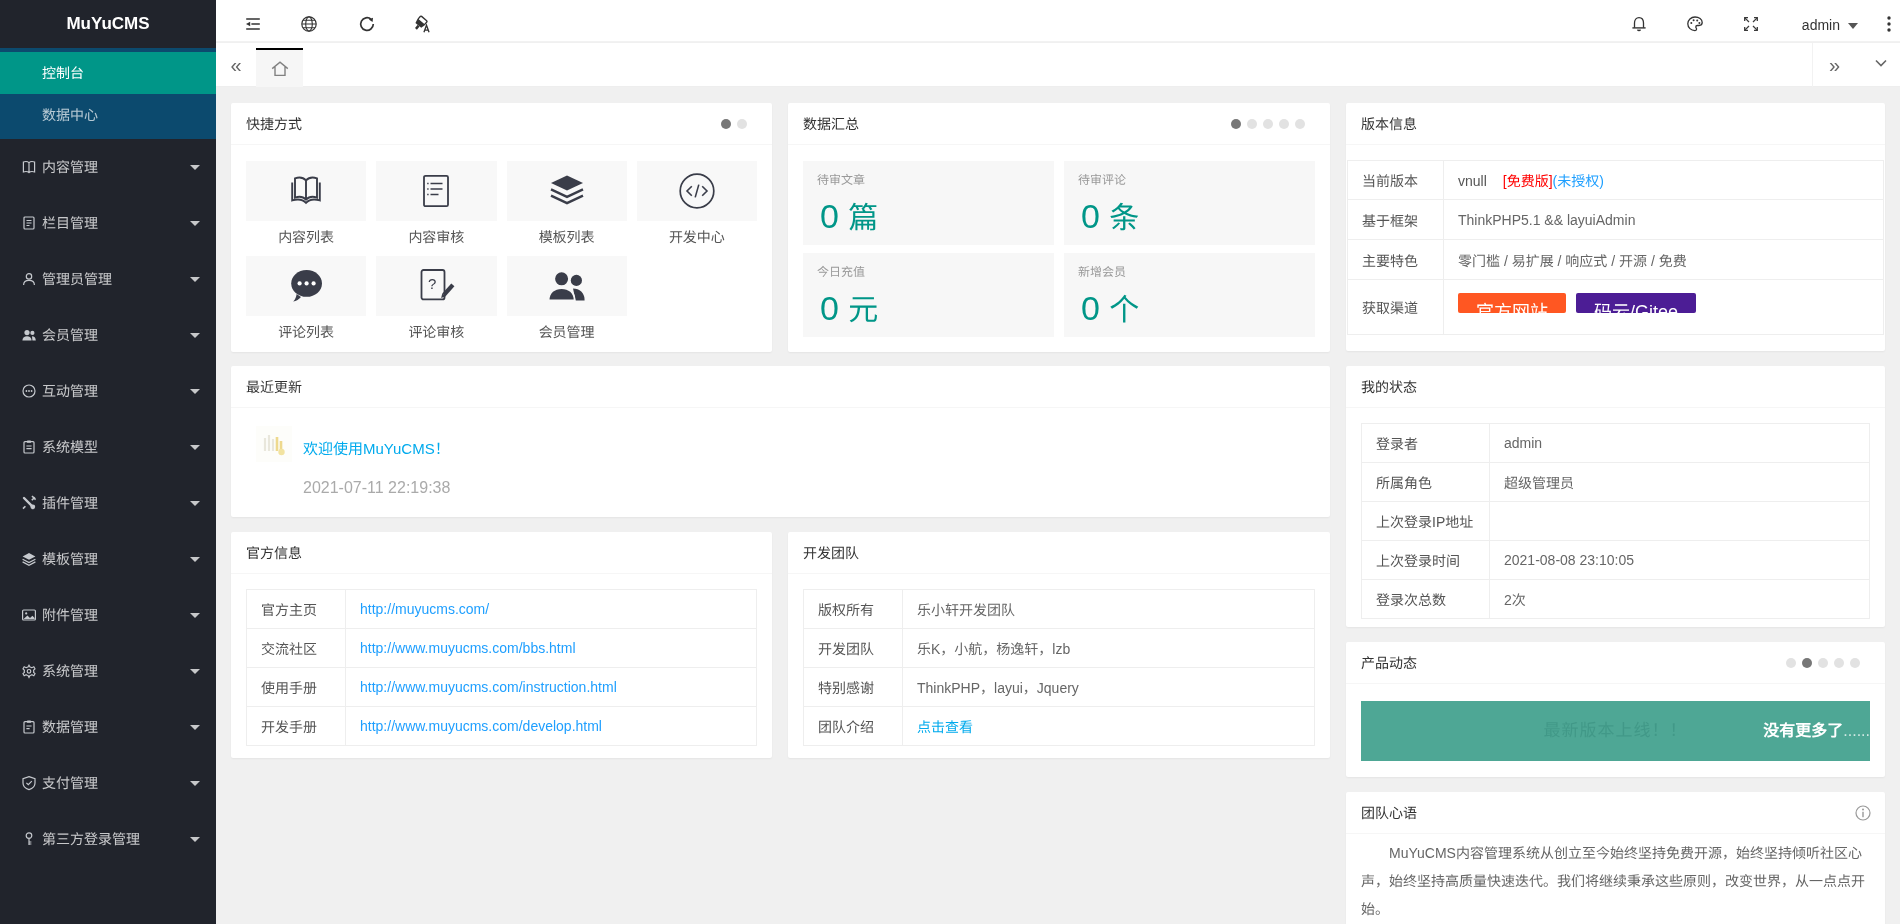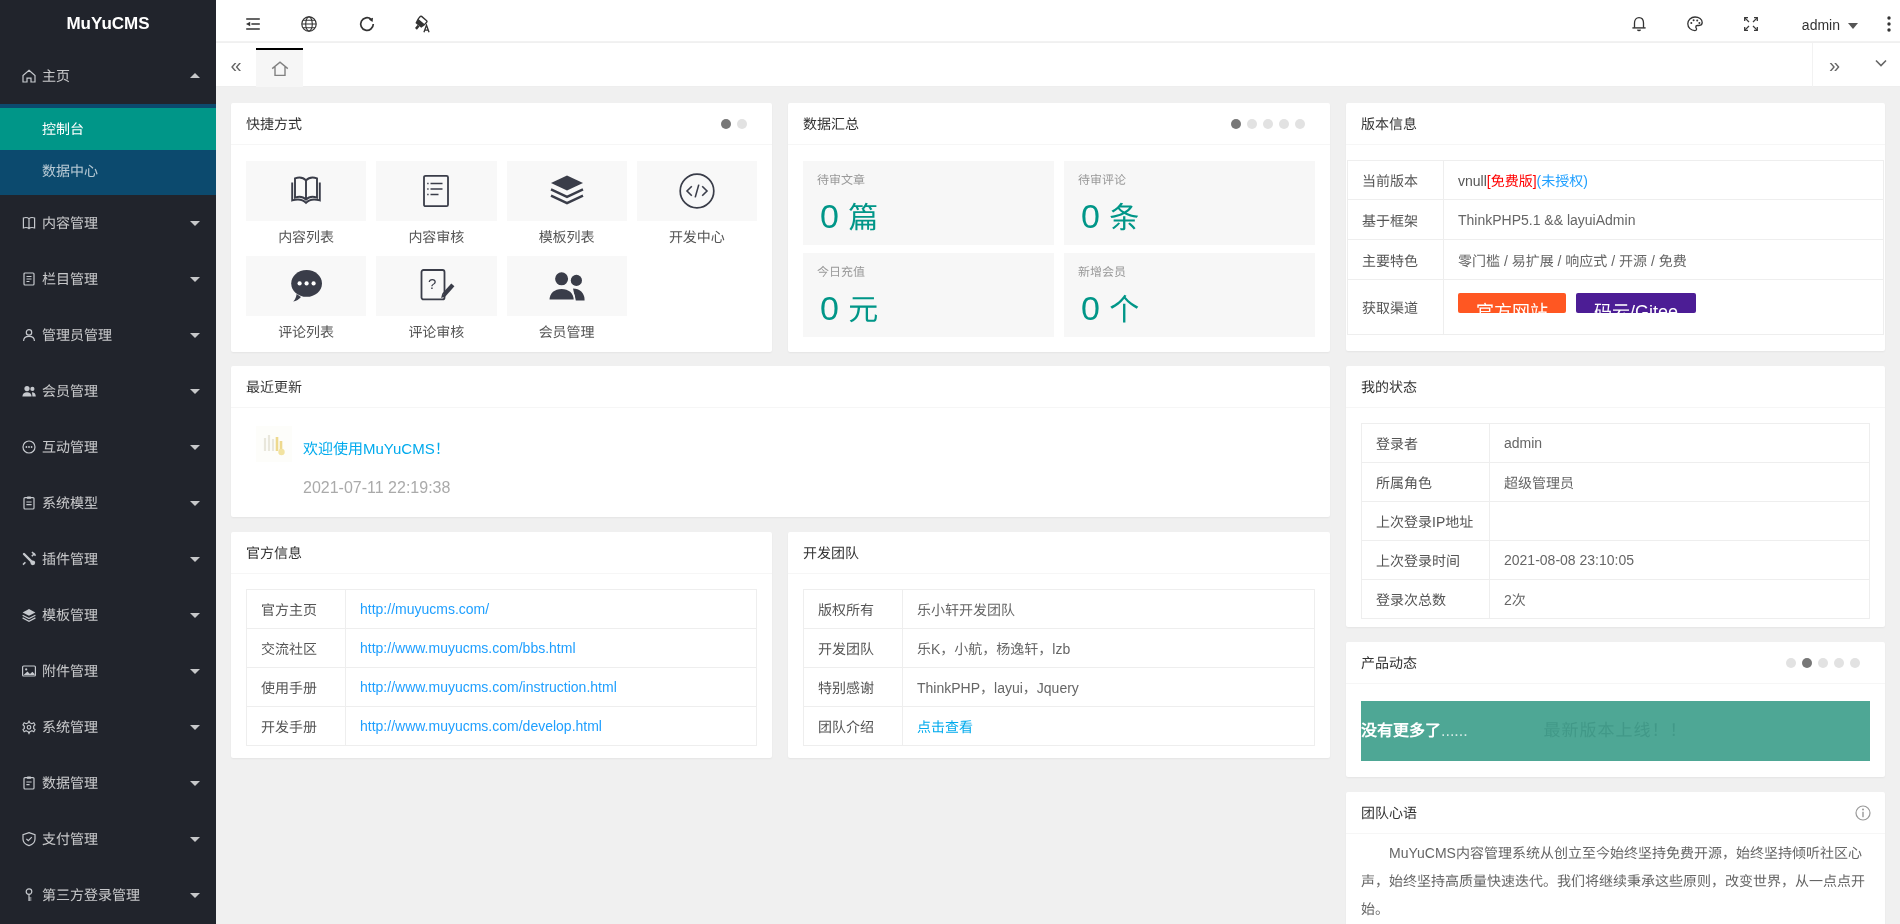--- a/index.html
+++ b/index.html
@@ -60,23 +60,20 @@
 .cblue{color:#01aaed}
 .btn{display:inline-block;height:20px;line-height:38px;padding:0 18px;color:#fff;font-size:18px;border-radius:2px;border:none;cursor:pointer}
 .btn.orange{background:#ff5722}
 .btn.teal{background:#4c1d95}
 </style>
 </head>
 <body>
 
 <div class="side">
   <div class="logo">MuYuCMS</div>
-  <div class="nav-item"><svg class="nico" viewBox="0 0 16 16">
-        <path d="M8 2.2 L14 7.6 V14 H10 V10.2 H6 V14 H2 V7.6 Z" fill="none" stroke="#c6c9ce" stroke-width="1.2"></path>
-      </svg><span class="ntxt">主页</span><span class="caret up"></span></div>
   <div class="subnav">
     <div class="sub on">控制台</div>
     <div class="sub">数据中心</div>
   </div>
   <div class="nav-item"><svg class="nico" viewBox="0 0 16 16">
         <path d="M8 3.6 C6.6 2.4 4.4 2.3 2.4 3 V13 C4.4 12.3 6.6 12.4 8 13.6 C9.4 12.4 11.6 12.3 13.6 13 V3 C11.6 2.3 9.4 2.4 8 3.6 Z M8 3.6 V13.6" fill="none" stroke="#c6c9ce" stroke-width="1.2"></path>
       </svg><span class="ntxt">内容管理</span><span class="caret down"></span></div>
   <div class="nav-item"><svg class="nico" viewBox="0 0 16 16">
         <rect x="3" y="2" width="10" height="12" rx="1" fill="none" stroke="#c6c9ce" stroke-width="1.2"></rect>
         <path d="M5.5 5.5 H10.5 M5.5 8 H10.5 M5.5 10.5 H8.5" stroke="#c6c9ce" stroke-width="1.1"></path>
@@ -310,21 +307,21 @@
     </div>
   </div>
 
   <div class="card" style="left:1130px;top:15px;width:539px;height:248px">
     <div class="chd">版本信息</div>
     <div style="padding:15px 1px 0">
       <table class="t">
         <tbody>
             <tr style="height:39px">
               <td class="lb" style="width:96px">当前版本</td>
-              <td><span style="color:#555">vnull</span><span style="color:#ff0000;">[免费版]</span><span class="blue">(未授权)</span></td>
+              <td><span style="color:#555">vnull</span><span style="color:#ff0000;margin-left:16px">[免费版]</span><span class="blue">(未授权)</span></td>
             </tr>
         <tr style="height:40px">
               <td class="lb">基于框架</td>
               <td>ThinkPHP5.1 &amp;&amp; layuiAdmin</td>
             </tr>
         <tr style="height:40px">
               <td class="lb">主要特色</td>
               <td>零门槛 / 易扩展 / 响应式 / 开源 / 免费</td>
             </tr>
         <tr style="height:55px">
@@ -429,21 +426,21 @@
       </tbody>
         </table>
     </div>
   </div>
 
   <div class="card" style="left:1130px;top:554px;width:539px;height:135px">
     <div class="chd">产品动态<span class="dots"><i></i><i class="on"></i><i></i><i></i><i></i></span></div>
     <div style="padding:17px 15px 0">
       <div style="position:relative;height:60px;background:#4ea795;overflow:hidden">
         <div style="position:absolute;left:0;top:0;width:100%;height:60px;line-height:60px;text-align:center;color:rgba(10,90,80,.18);font-size:17px;letter-spacing:1px">最新版本上线！！</div>
-        <div style="position:absolute;left:0;top:0;width:100%;height:56px;line-height:60px;text-align:left;color:#fff;font-size:16px;font-weight:bold">没有更多了<span style="color:rgba(255,255,255,.75);font-weight:normal">......</span></div>
+        <div style="position:absolute;left:0;top:0;width:100%;height:56px;line-height:60px;text-align:right;color:#fff;font-size:16px;font-weight:bold">没有更多了<span style="color:rgba(255,255,255,.75);font-weight:normal">......</span></div>
       </div>
     </div>
   </div>
 
   <div class="card" style="left:1130px;top:704px;width:539px;height:216px">
     <div class="chd">团队心语<svg style="position:absolute;right:14px;top:13px" width="16" height="16" viewBox="0 0 16 16">
           <circle cx="8" cy="8" r="7" fill="none" stroke="#999" stroke-width="1.2"></circle>
           <circle cx="8" cy="4.6" r="1" fill="#999"></circle>
           <rect x="7.3" y="6.8" width="1.4" height="5.4" fill="#999"></rect>
         </svg></div>

